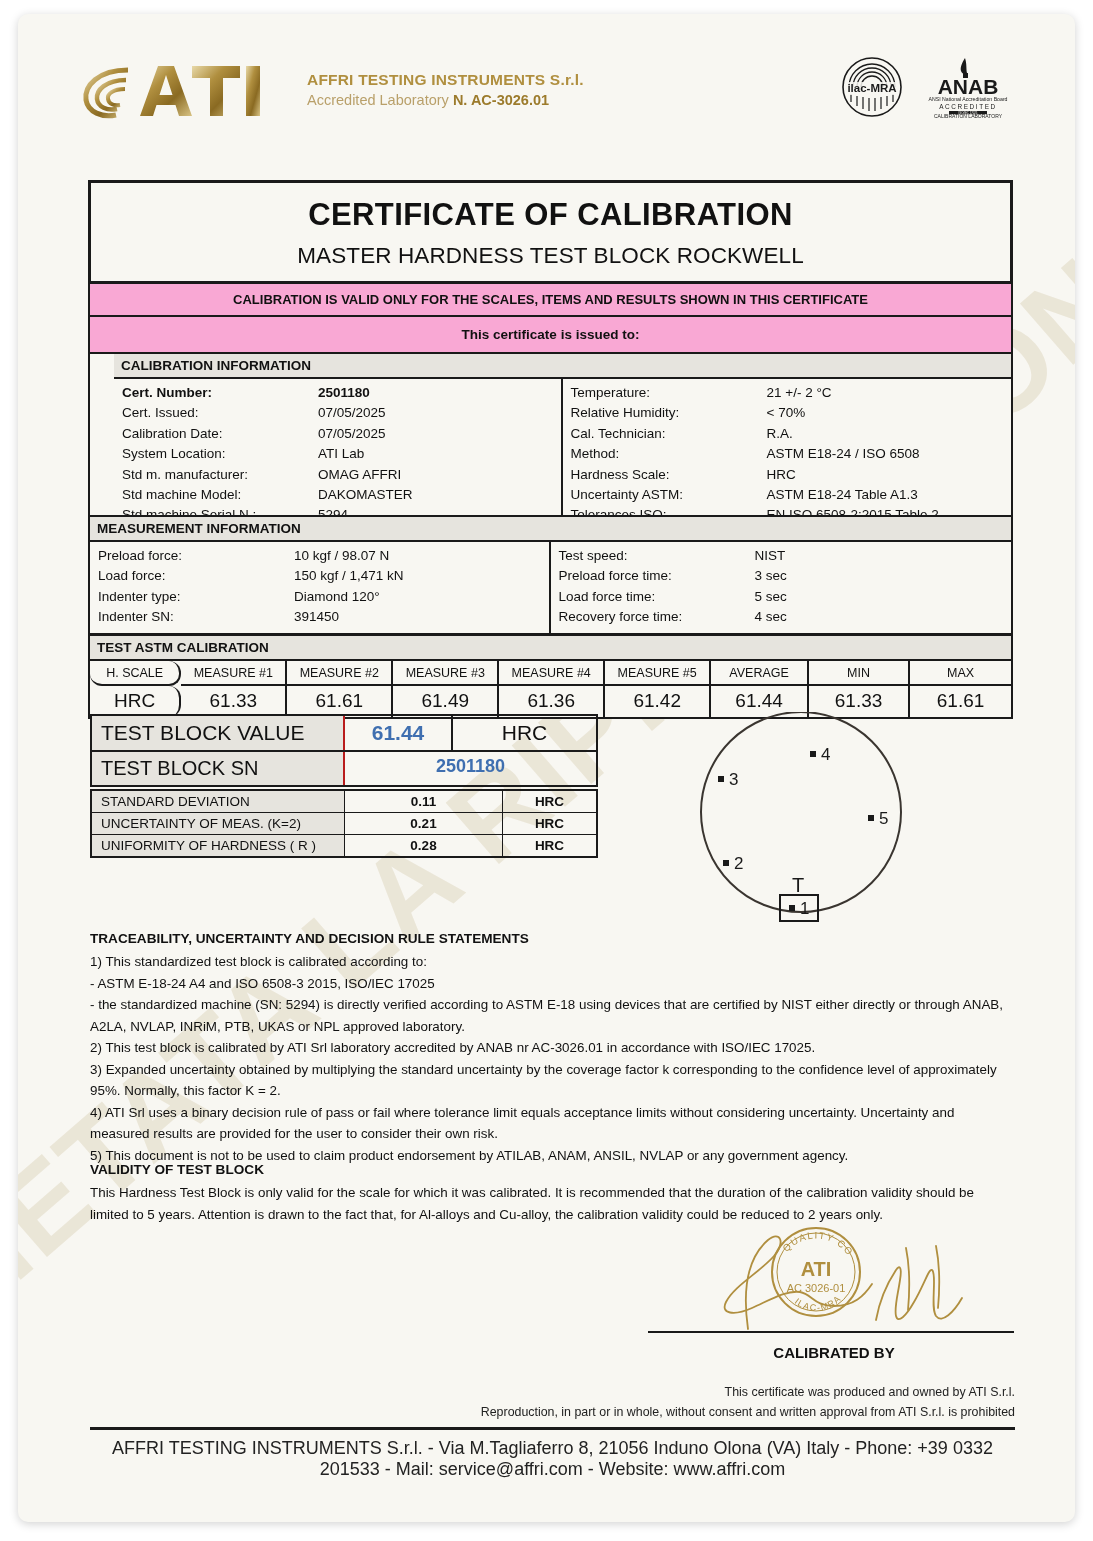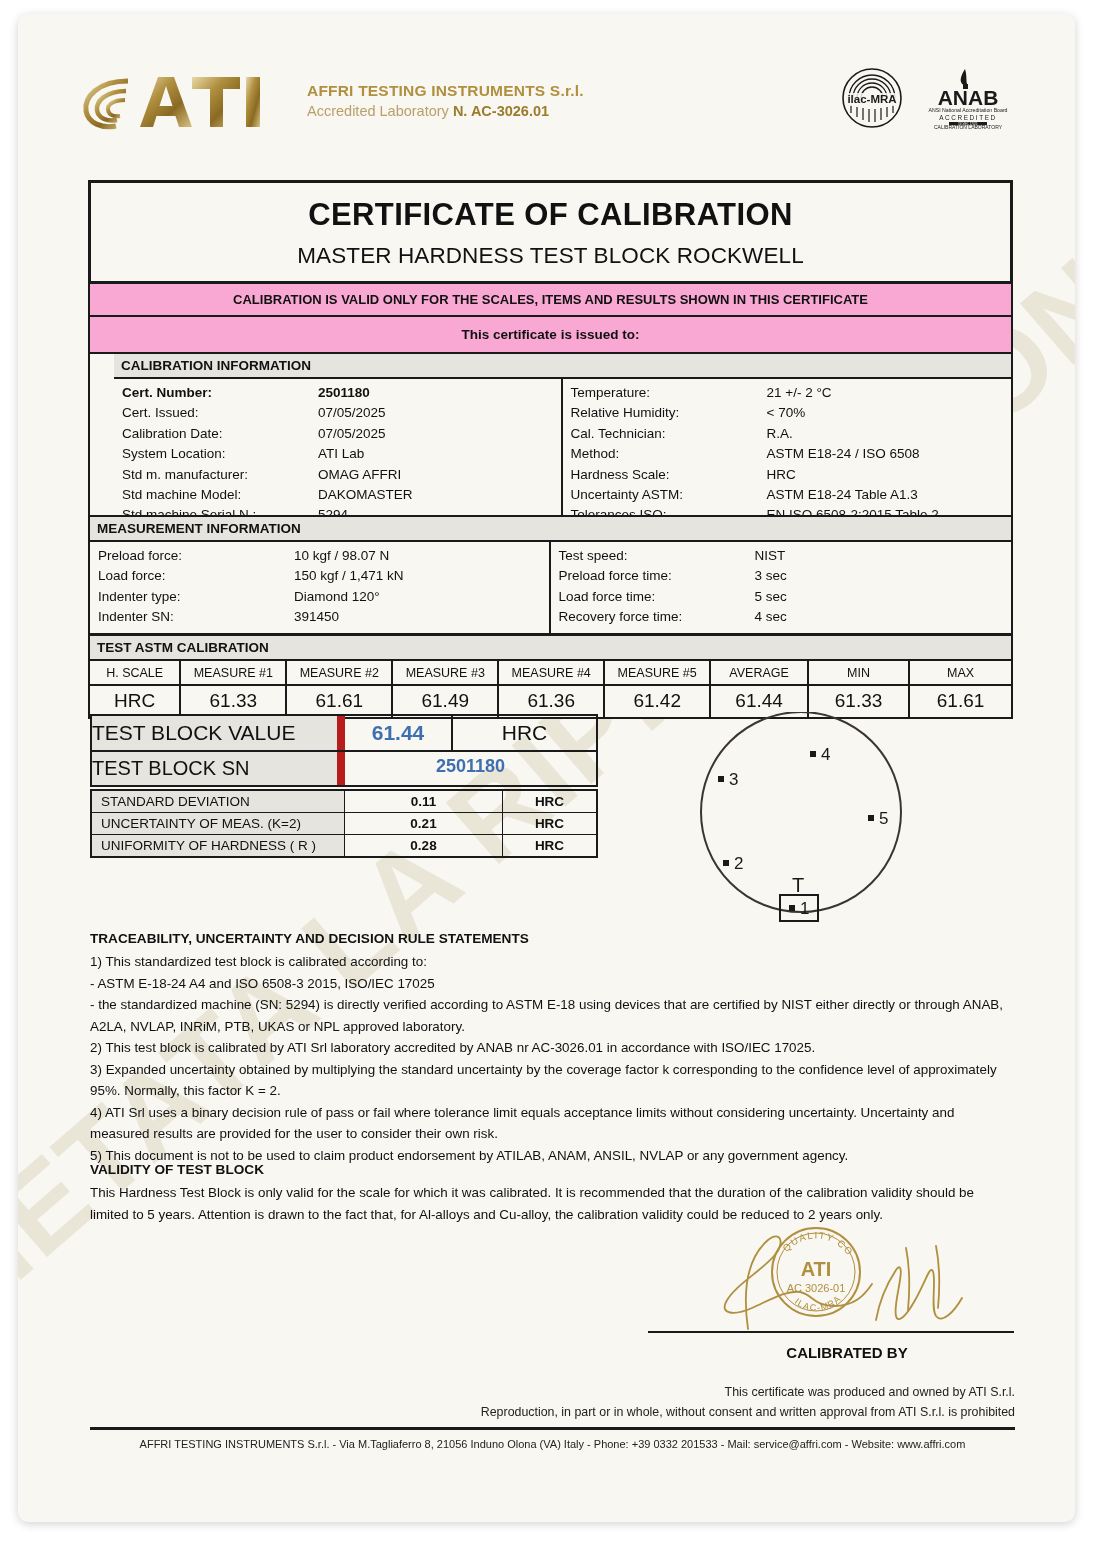--- a/index.html
+++ b/index.html
@@ -28,21 +28,21 @@
     color: #d9cfb4;
     opacity: .42;
     white-space: nowrap;
     pointer-events: none;
     z-index: 5;
     font-family: "Liberation Sans", sans-serif;
   }
   .content { position: absolute; left: 0; top: 0; right: 0; bottom: 0; z-index: 10; }
 
   
-  .header { position: absolute; left: 52px; top: 51px; right: 52px; height: 96px; }
+  .header { position: absolute; left: 52px; top: 40px; right: 52px; height: 96px; }
   .logo-wrap { position: absolute; left: 10px; top: 6px; display: flex; align-items: flex-start; }
   .logo-mark { width: 215px; height: 62px; }
   .logo-txt { margin-left: 12px; padding-top: 11px; }
   .logo-l1 { font-size: 15.5px; font-weight: 700; color: #b08f3f; letter-spacing: .2px; }
   .logo-l2 { font-size: 14.5px; color: #b9a06a; margin-top: 3px; }
   .logo-l2 b { color: #9c7b2c; font-weight: 700; }
   .accred { position: absolute; right: 0px; top: 2px; display: flex; align-items: center; gap: 10px; }
 
   
   .titlebox { position: absolute; left: 70px; top: 166px; width: 925px; }
@@ -70,29 +70,29 @@
   #sec-meas .kv .k { width: 196px; }
   #sec-meas .col.right .kv .k { width: 196px; }
 
   
   #sec-block { top: 620px; }
   .mgrid { display: flex; }
   .mgrid .cell { border-right: 2px solid #1a1a1a; text-align: center; color: #111; }
   .mgrid .cell:last-child { border-right: none; }
   .mgrid.head .cell { font-size: 12.5px; padding: 5px 0 4px; border-bottom: 2px solid #1a1a1a; }
   .mgrid.vals .cell { font-size: 19px; padding: 4px 0 5px; }
-  .c-scale { width: 11.2%; } .c-m { width: 13.0%; }
+  .c-scale { width: 11.2%; border-radius: 12px; } .c-m { width: 13.0%; }
   .c-avg { width: 12.0%; } .c-mm { width: 12.4%; }
 
   
   .vblock { position: absolute; left: 72px; top: 700px; width: 508px; border: 2px solid #1a1a1a; }
   .vrow { display: flex; border-bottom: 2px solid #1a1a1a; }
   .vrow:last-child { border-bottom: none; }
-  .vlabel { width: 253px; flex: none; padding: 5px 0; background: #e6e4de;
-            border-right: 8px solid #b91c1c; color: #111; }
+  .vlabel { width: 253px; flex: none; padding: 5px 9px; background: #e6e4de;
+            border-right: 2px solid #b91c1c; color: #111; }
   .vlabel.big { font-size: 21px; }
   .vlabel.sm { font-size: 20px; }
   .vnum { width: 108px; flex: none; text-align: center; padding: 5px 0; font-size: 21px;
           font-weight: 700; color: #3f6fb0; border-right: 2px solid #1a1a1a; }
   .vunit { flex: 1; text-align: center; padding: 5px 0; font-size: 21px; color: #111; }
   .vwide { flex: 1; text-align: center; padding: 4px 0; font-size: 18px; font-weight: 700; color: #3f6fb0; }
 
   .sblock { position: absolute; left: 72px; top: 775px; width: 508px; border: 2px solid #1a1a1a; }
   .srow { display: flex; border-bottom: 1.5px solid #1a1a1a; }
   .srow:last-child { border-bottom: none; }
@@ -107,29 +107,29 @@
 
   
   .stmts { position: absolute; left: 72px; top: 917px; width: 925px; }
   .st-h { font-size: 13.6px; font-weight: 700; color: #111; margin-bottom: 5px; }
   .st-p { font-size: 13.4px; line-height: 21.5px; color: #111; }
   .valid { position: absolute; left: 72px; top: 1148px; width: 925px; }
 
   
   .sigarea { position: absolute; left: 630px; top: 1212px; width: 366px; height: 135px; }
   .sigline { position: absolute; left: 0; bottom: 28px; width: 100%; height: 2.5px; background: #1a1a1a; }
-  .sigcap { position: absolute; left: 16px; bottom: 0; width: 100%; text-align: center;
+  .sigcap { position: absolute; left: 3px; bottom: 0; width: 100%; text-align: center;
             font-size: 15px; font-weight: 700; color: #111; }
 
   
   .foot-note { position: absolute; left: 72px; top: 1368px; width: 925px; text-align: right;
                font-size: 12.4px; line-height: 20px; color: #222; }
   .foot-rule { position: absolute; left: 72px; top: 1413px; width: 925px; height: 2.5px; background: #1a1a1a; }
   .foot-addr { position: absolute; left: 72px; top: 1424px; width: 925px; text-align: center;
-               font-size: 11px; color: #222; }
+               font-size: 18px; color: #222; }
 </style>
 </head>
 <body>
 
 <div class="page">
 
   <div class="watermark">VIETATA LA RIPRODUZIONE</div>
 
   <div class="content">
 

